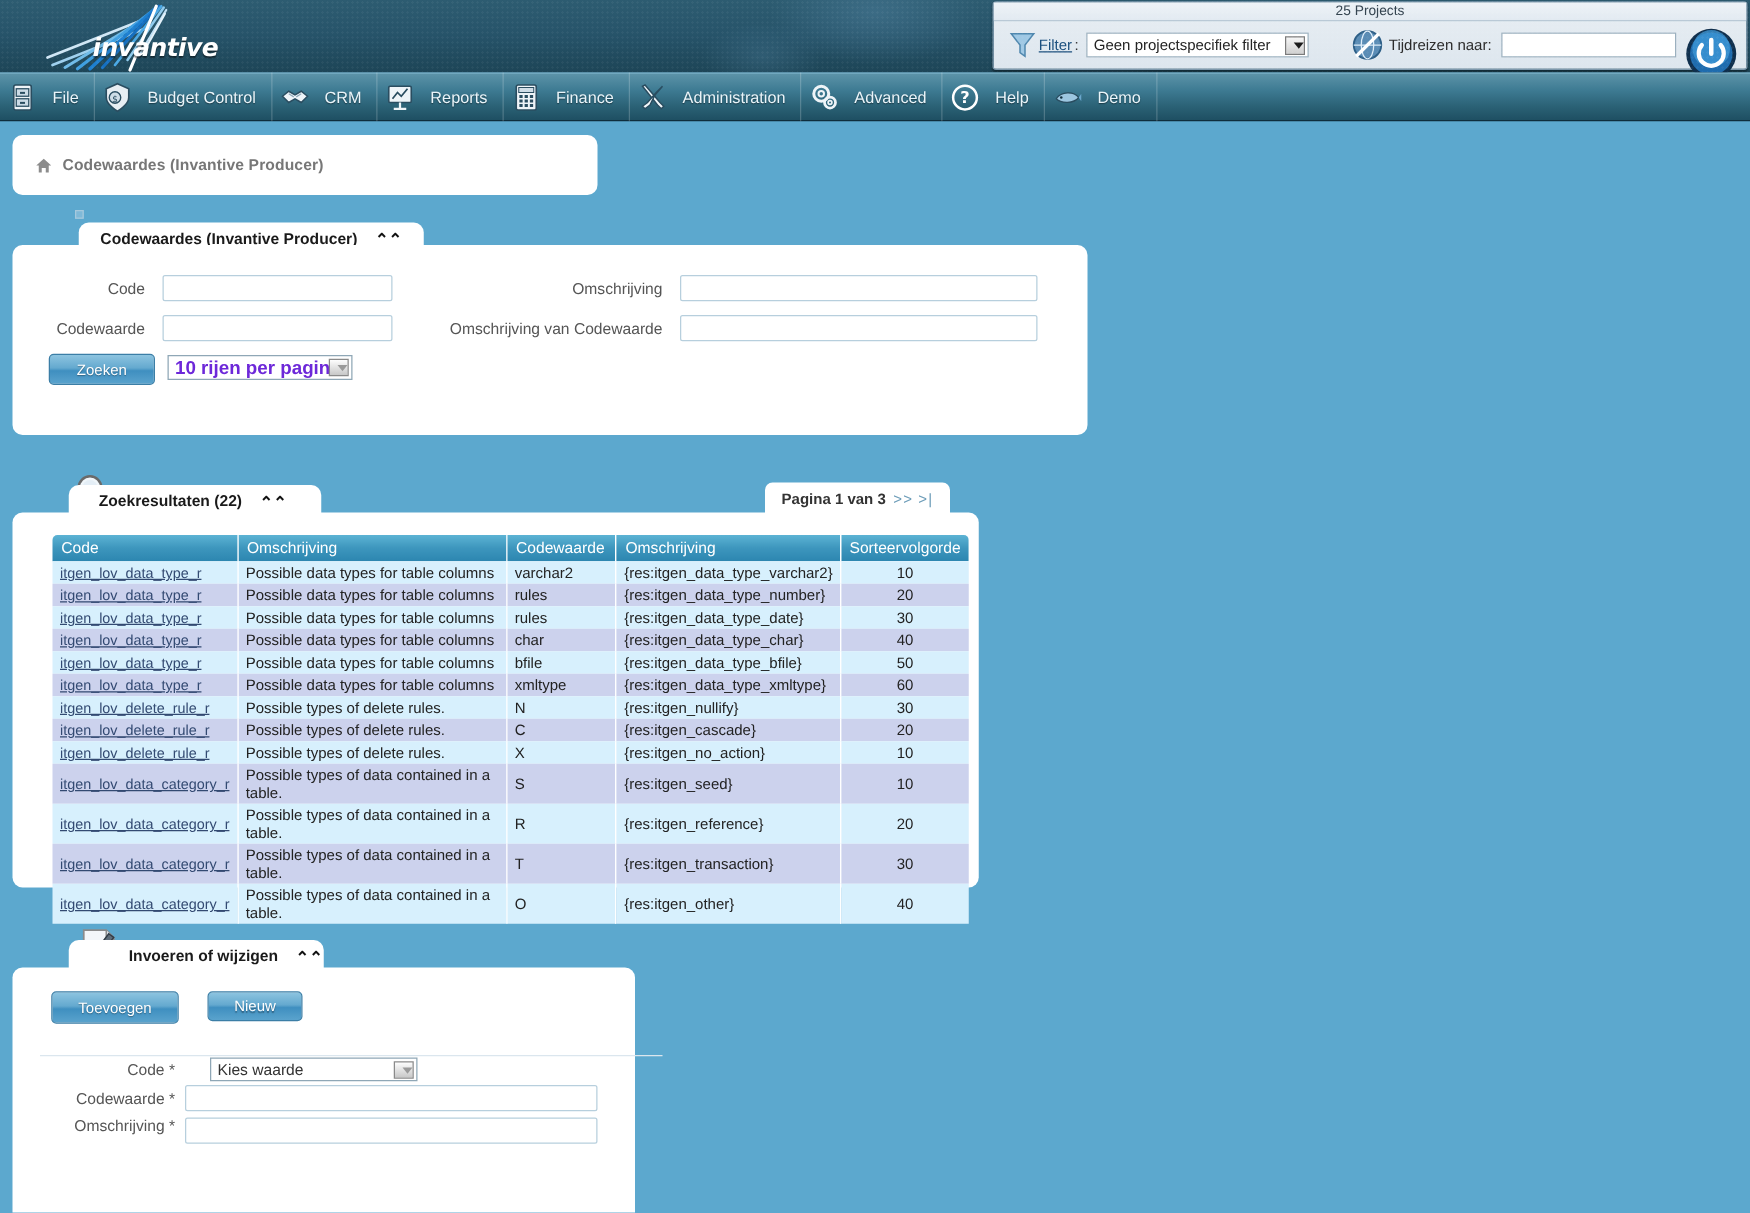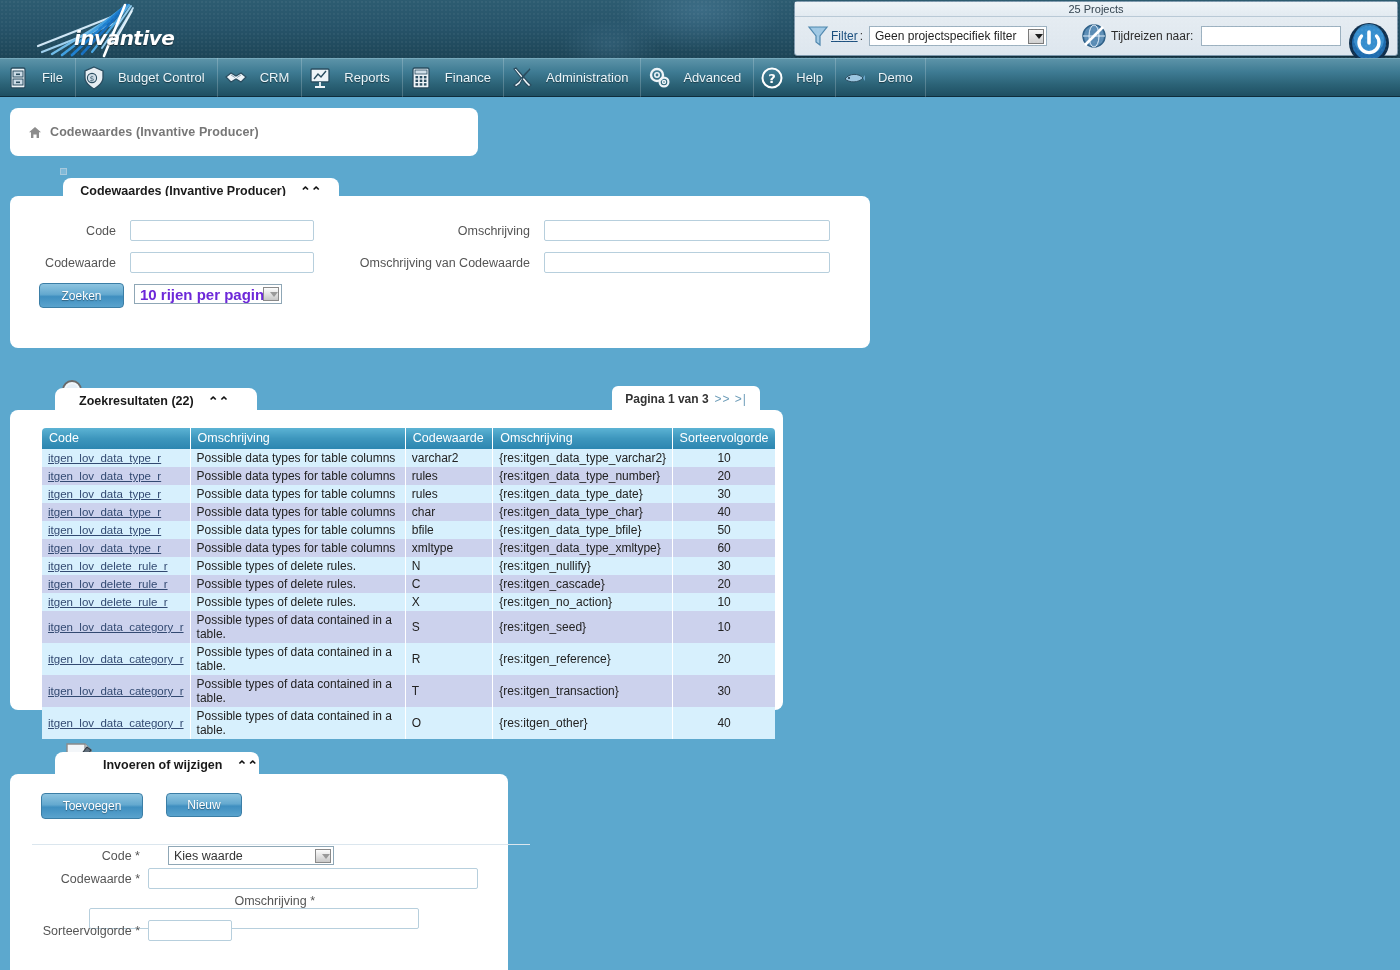--- a/index.html
+++ b/index.html
@@ -546,24 +546,20 @@
             <i class="arrow-dn-gray"></i>
           </span>
       </div>
     </div>
 
     <div style="position:absolute;left:0;top:94px;width:480px;display:flex;align-items:center;">
       <div class="req-label" style="width:130px;">Codewaarde *</div>
       <input class="txt-input" style="width: 330px; margin-left: 8px;" type="text" value="">
     </div>
 
-    <div style="position:absolute;left:0;top:120px;width:480px;display:flex;align-items:center;flex-direction:column;">
+    <div style="position:absolute;left:0;top:120px;width:480px;display:flex;align-items:flex-start;">
       <div class="req-label" style="width:130px;">Omschrijving *</div>
       <input class="txt-input" style="width: 330px; margin-left: 8px;" type="text" value="">
     </div>
 
-    <div style="position:absolute;left:0;top:146px;width:480px;display:flex;align-items:center;">
-      <div class="req-label" style="width:130px;">Sorteervolgorde *</div>
-      <input class="txt-input" style="width: 84px; margin-left: 8px;" type="text" value="">
-    </div>
   </div>
 
 </div>
 
 </body></html>

